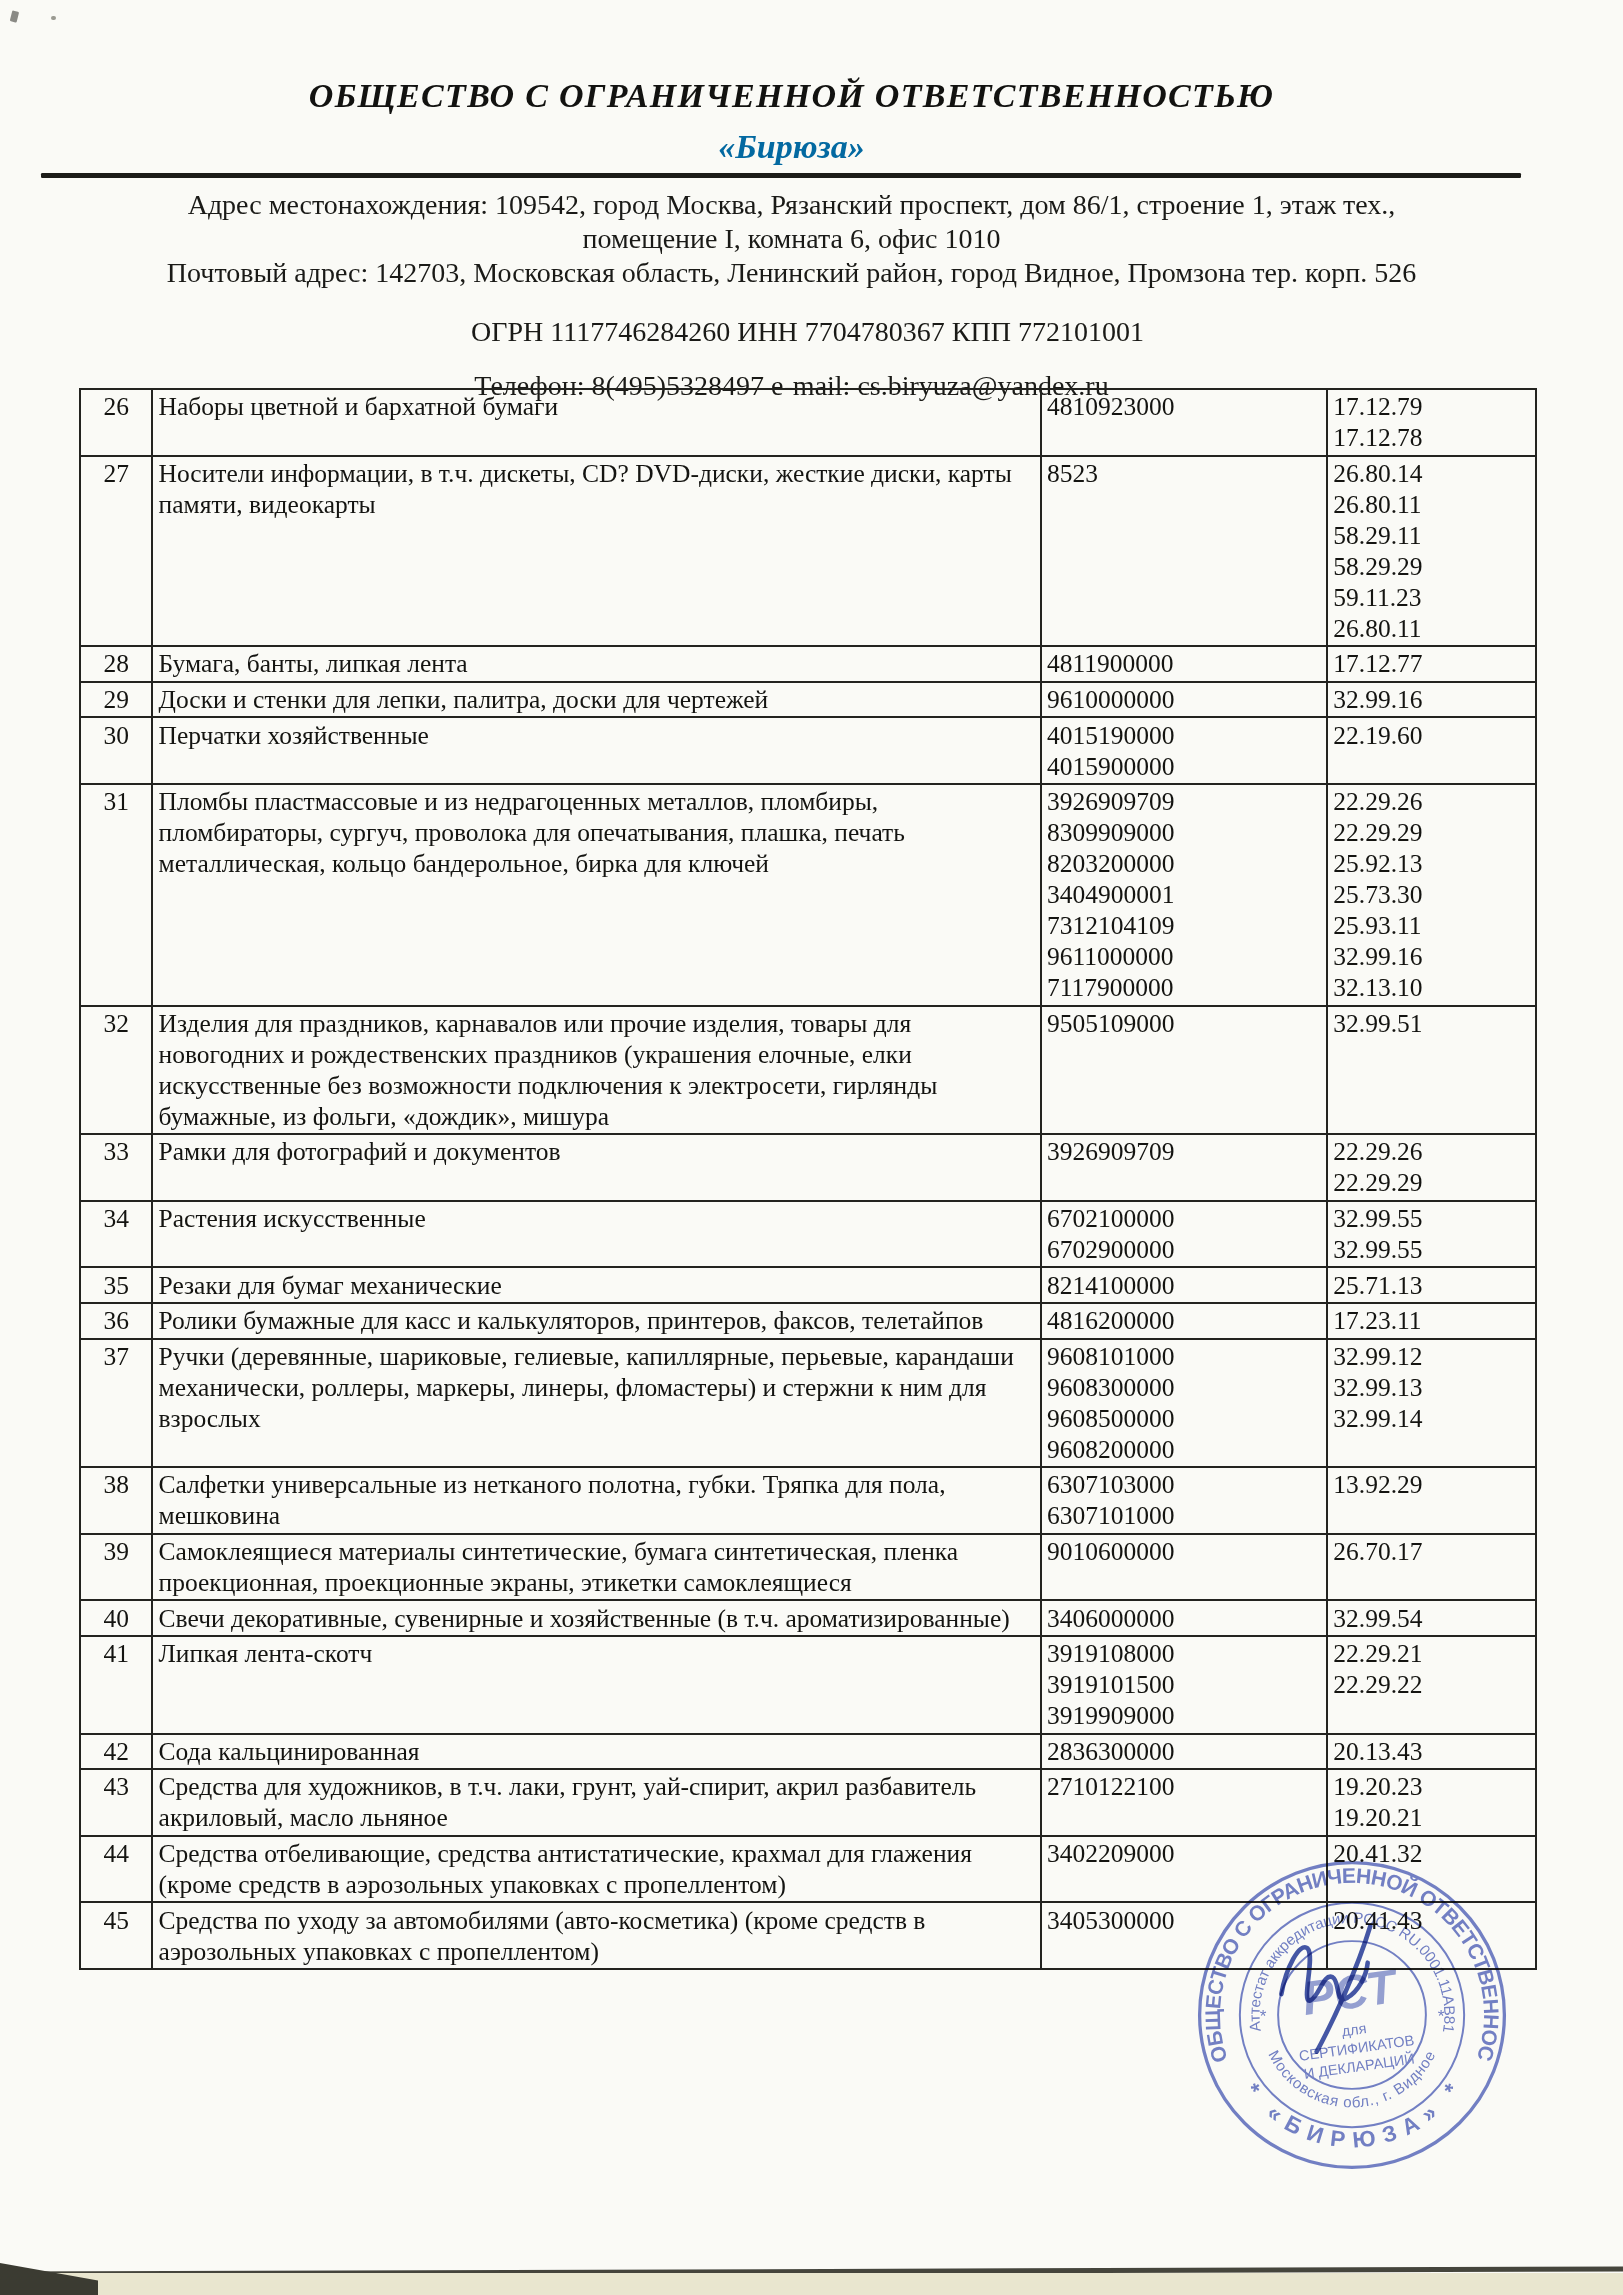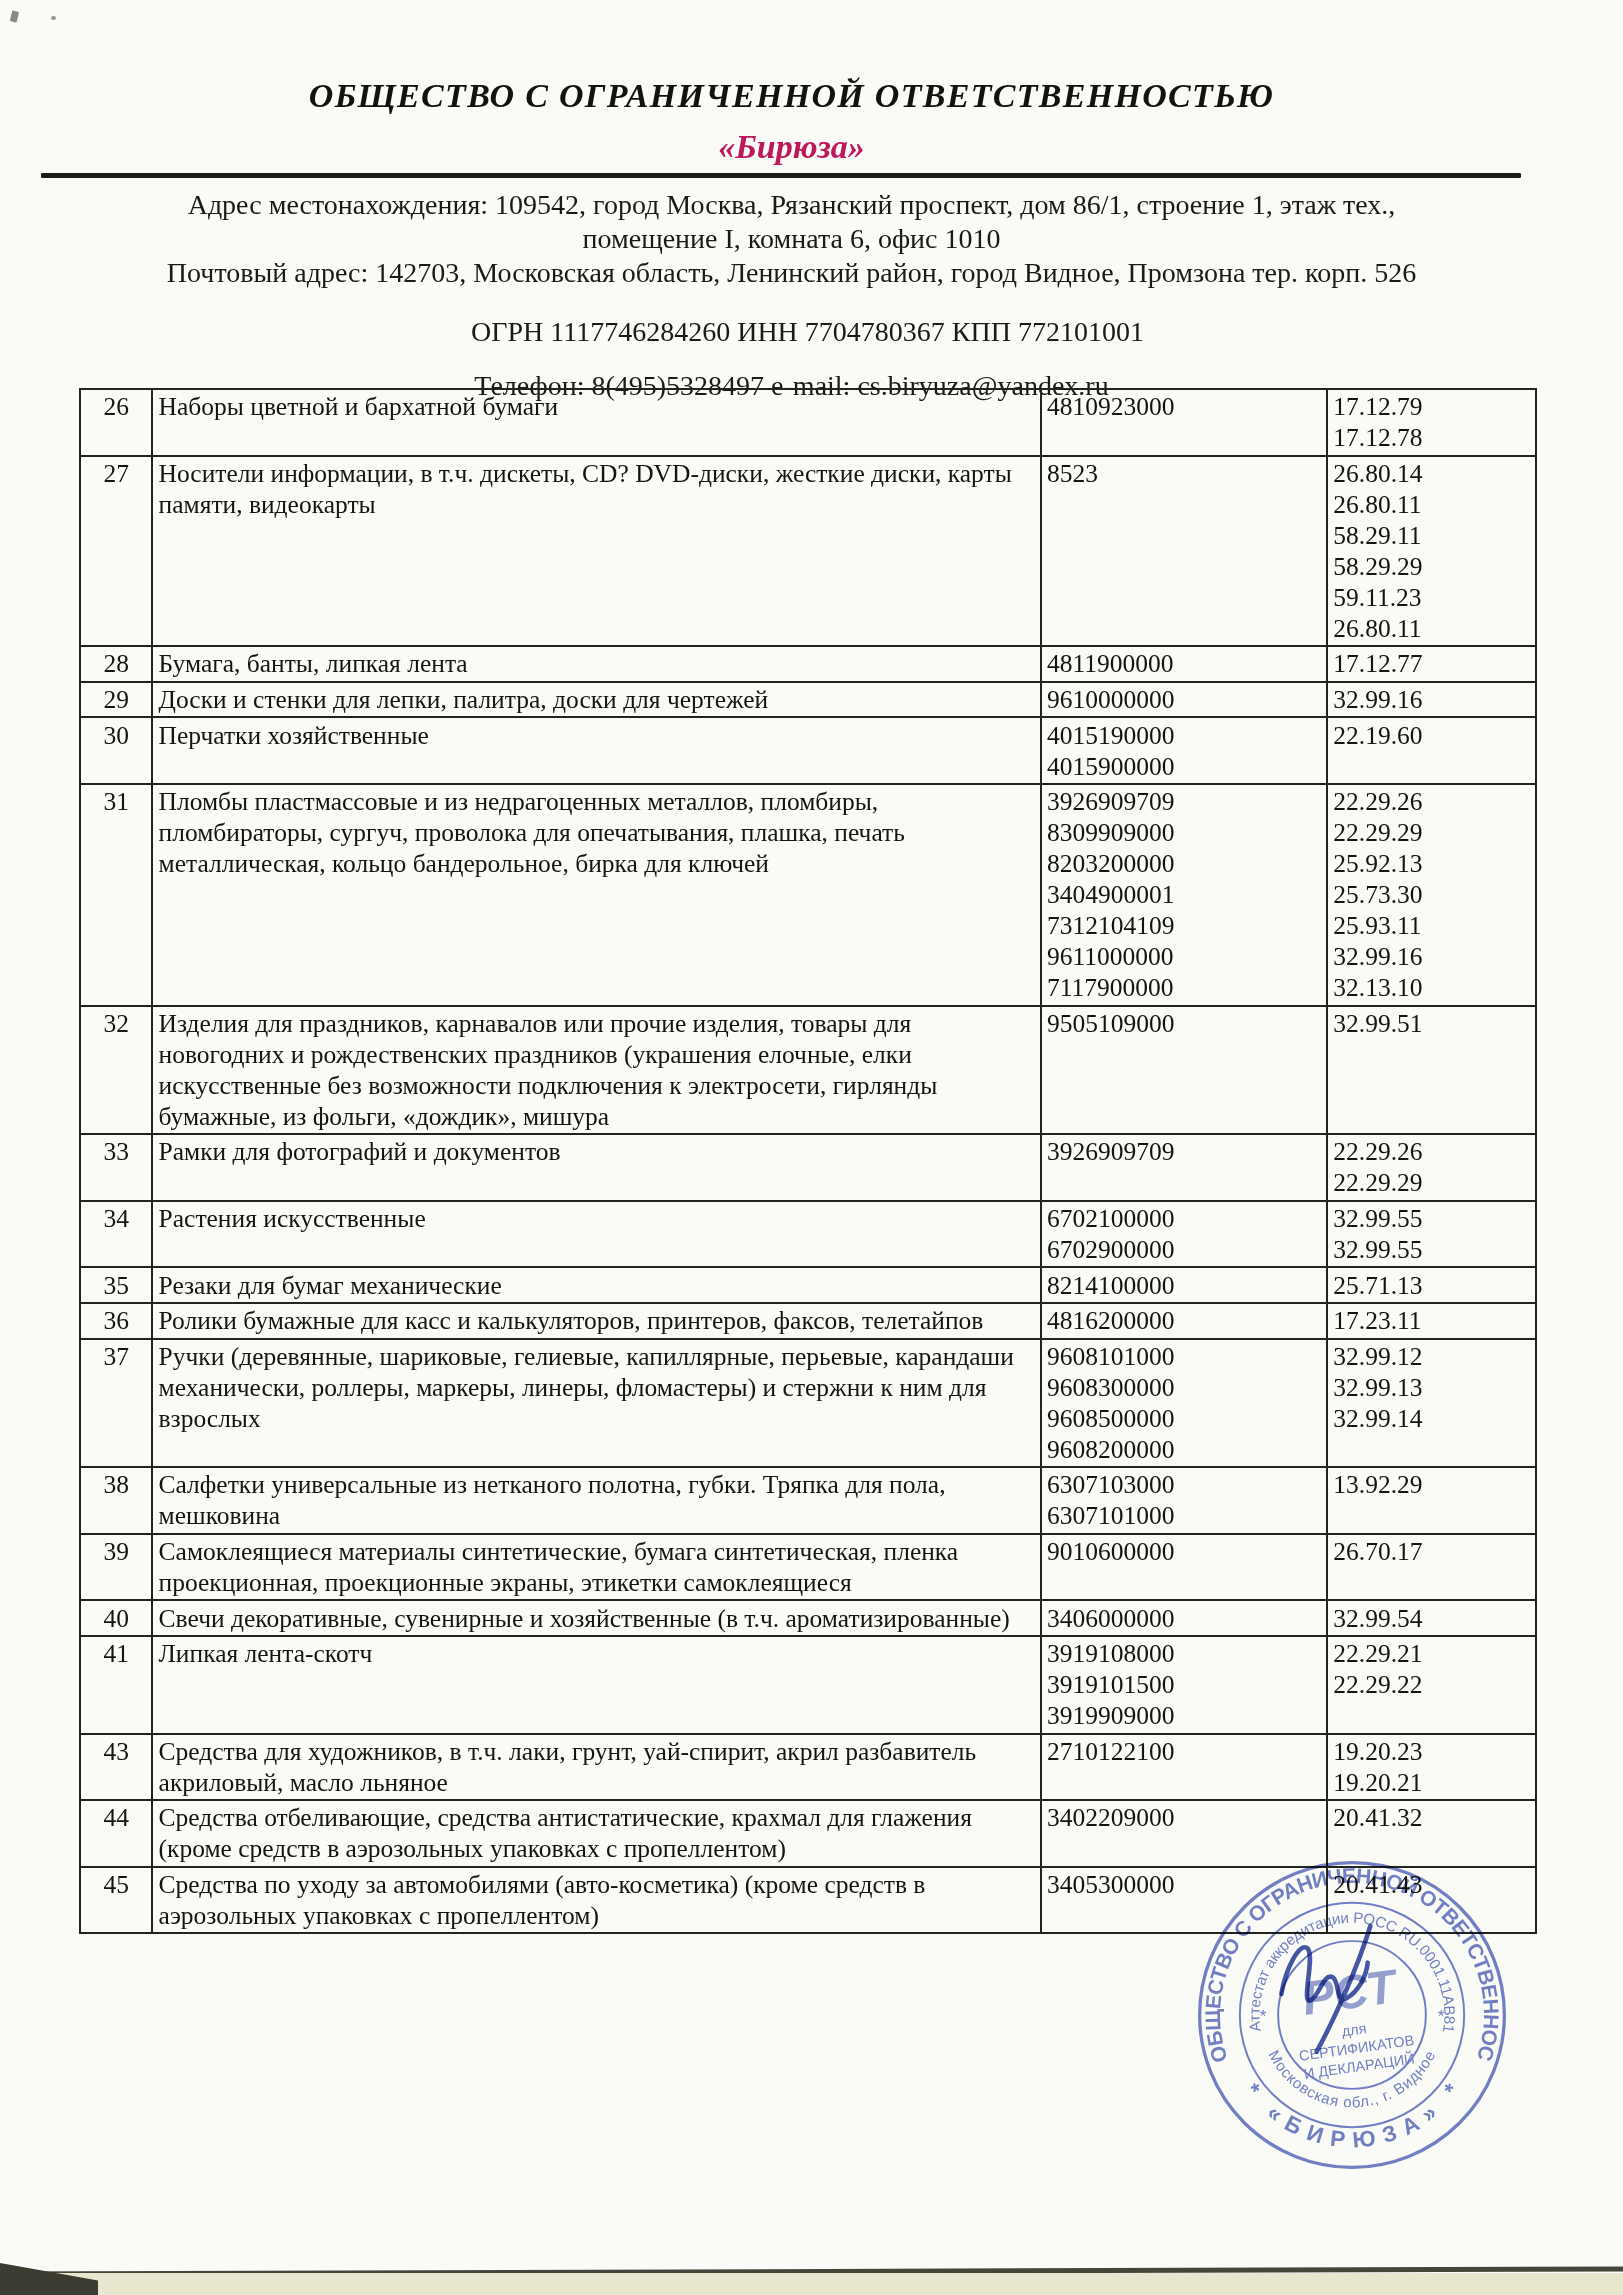--- a/index.html
+++ b/index.html
@@ -15,21 +15,21 @@
   .org-type{
     position:absolute;top:77px;left:0;width:1583px;
     text-align:center;
     font-size:34px;font-weight:bold;font-style:italic;
     letter-spacing:1.3px;color:#121210;
   }
   .org-name{
     position:absolute;top:128px;left:0;width:1583px;
     text-align:center;
     font-size:34px;font-weight:bold;font-style:italic;
-    color:#be185d;
+    color:#0369a1;
   }
   .header-rule{
     position:absolute;top:173px;left:41px;width:1480px;height:5.2px;
     background:#1c1c18;border-radius:1.3px;
   }
   .addr{
     position:absolute;left:0;width:1583px;text-align:center;
     font-size:28px;line-height:34px;color:#1a1a17;
   }
   .addr1{top:188px;}
@@ -223,20 +223,26 @@
           <td class="col-okpd">32.99.54</td>
         </tr>
         <tr>
           <td class="col-num">41</td>
           <td class="col-desc">Липкая лента-скотч</td>
           <td class="col-code">3919108000
 3919101500
 3919909000</td>
           <td class="col-okpd">22.29.21
 22.29.22</td>
+        </tr>
+        <tr>
+          <td class="col-num">42</td>
+          <td class="col-desc">Сода кальцинированная</td>
+          <td class="col-code">2836300000</td>
+          <td class="col-okpd">20.13.43</td>
         </tr>
         <tr>
           <td class="col-num">43</td>
           <td class="col-desc">Средства для художников, в т.ч. лаки, грунт, уай-спирит, акрил разбавитель акриловый, масло льняное</td>
           <td class="col-code">2710122100</td>
           <td class="col-okpd">19.20.23
 19.20.21</td>
         </tr>
         <tr>
           <td class="col-num">44</td>

